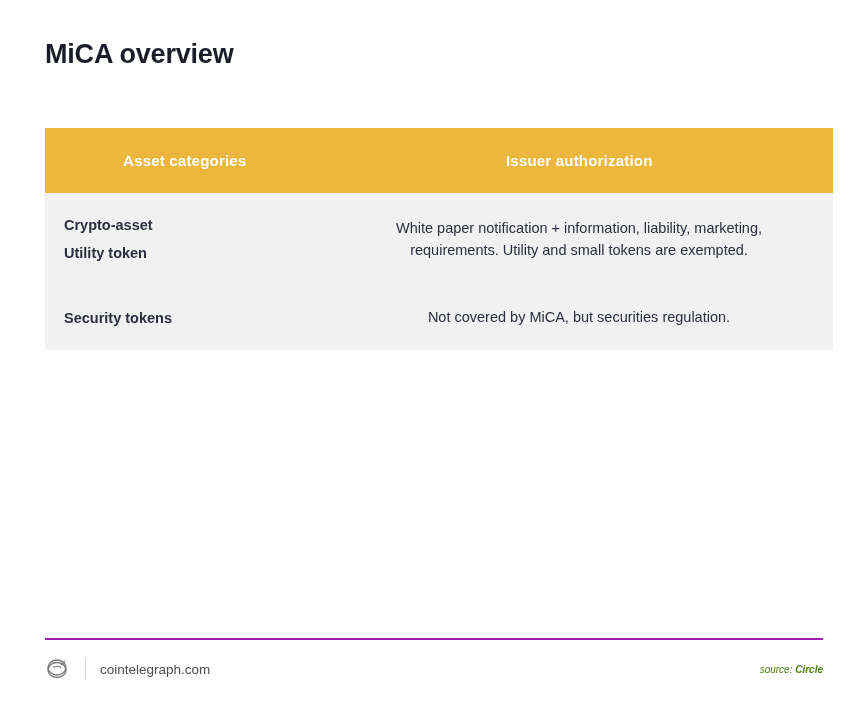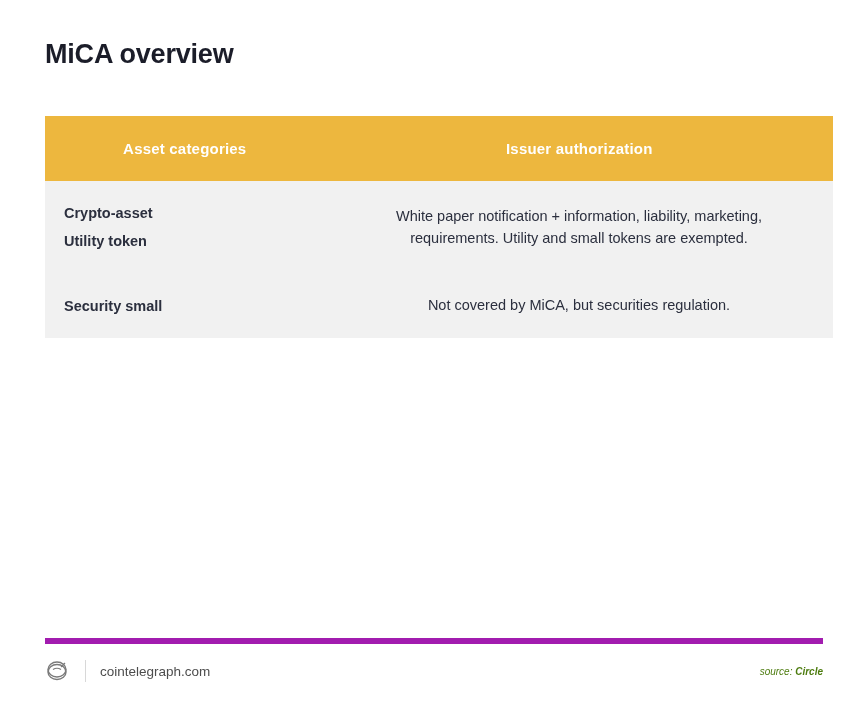--- a/index.html
+++ b/index.html
@@ -24,21 +24,21 @@
     color: #1b1d29;
     letter-spacing: -0.2px;
     padding-top: 32px;
     padding-bottom: 0;
     margin: 0;
     line-height: 44px;
   }
   table.mica {
     width: 788px;
     border-collapse: collapse;
-    margin-top: 40px;
+    margin-top: 52px;
     table-layout: fixed;
   }
   table.mica th {
     background: #edb73e;
     color: #ffffff;
     font-size: 15px;
     font-weight: bold;
     text-align: center;
     padding: 24px 10px;
     border: none;
@@ -72,21 +72,21 @@
     border-left: 1px solid #dcdcdc;
   }
   .cat-line { display: block; }
 
   .footer {
     position: absolute;
     left: 45px;
     right: 45px;
     bottom: 26px;
     height: 46px;
-    border-top: 6px solid #a21caf;
+    border-top: 2px solid #a21caf;
     display: flex;
     align-items: center;
     padding-top: 14px;
   }
   .brand {
     display: flex;
     align-items: center;
     gap: 14px;
   }
   .logo-mark {
@@ -132,21 +132,21 @@
     <tbody>
       <tr class="row-even">
         <td class="cat">
           <span class="cat-line">Crypto-asset</span>
           <span class="cat-line">Utility token</span>
         </td>
         <td class="req">White paper notification + information, liability, marketing, requirements. Utility and small tokens are exempted.</td>
       </tr>
       <tr class="row-even">
         <td class="cat">
-          <span class="cat-line">Security small</span>
+          <span class="cat-line">Security tokens</span>
         </td>
         <td class="req">Not covered by MiCA, but securities regulation.</td>
       </tr>
     </tbody>
   </table>
 
   <div class="footer">
     <div class="brand">
       <span class="logo-mark">
         <svg width="26" height="26" viewBox="0 0 26 26" xmlns="http://www.w3.org/2000/svg">

